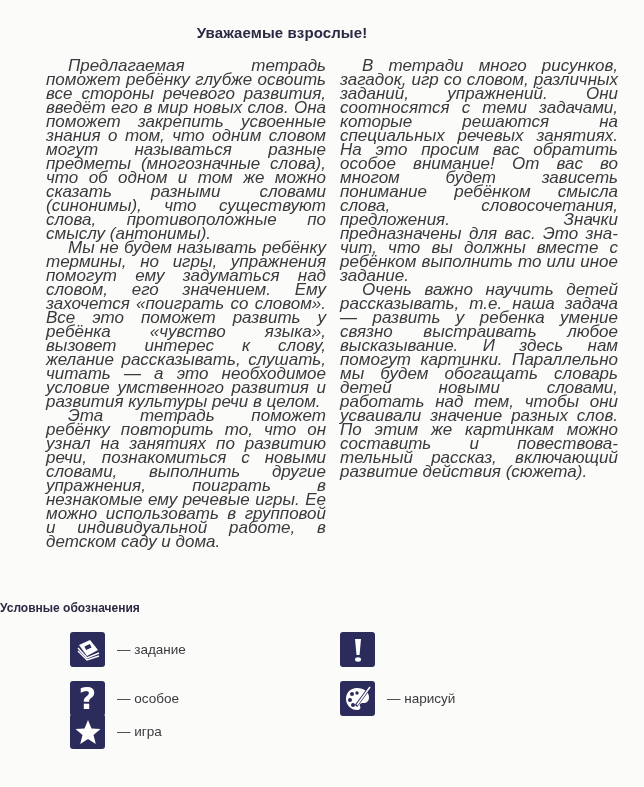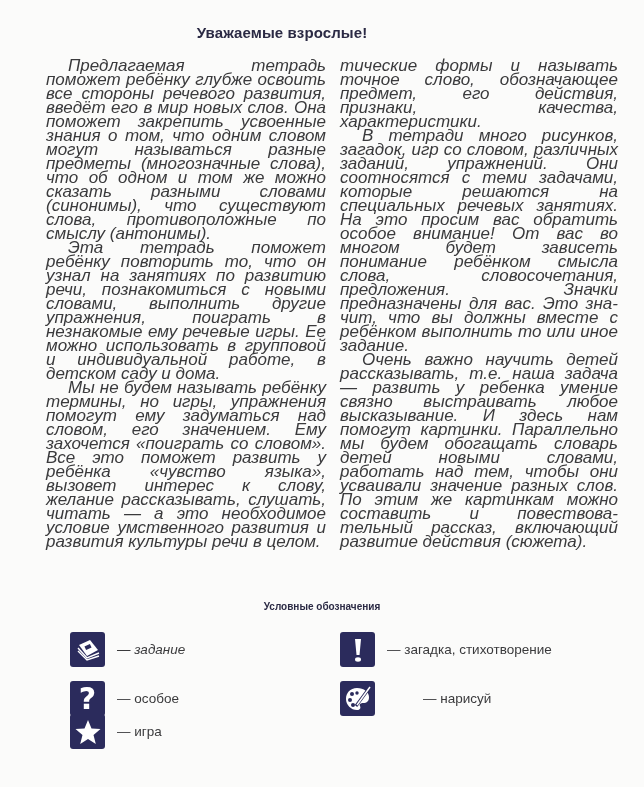--- a/index.html
+++ b/index.html
@@ -16,51 +16,50 @@
     position: absolute; top: 59px; width: 280px;
     font-size: 17px; line-height: 14px; text-align: justify;
     hyphens: manual;
     font-style: italic;
   }
   .col.left { left: 46px; }
   .col.right { left: 340px; width: 278px; }
   .col p { margin: 0; text-indent: 0; }
   .col p.ind { text-indent: 22px; }
   .legend-title {
-    position: absolute; top: 601px; left: 0; width: 644px; text-align: center;
-    font-weight: bold; font-size: 10px; color: #2b2a44;
+    position: absolute; top: 601px; left: 0; width: 644px; 
+    font-weight: bold; font-size: 12px; color: #2b2a44;
   }
   .legend-item { position: absolute; display: flex; align-items: center; }
   .icon {
     width: 35px; height: 35px; background: #2b2b5c; border-radius: 3px;
     display: flex; align-items: center; justify-content: center;
     color: #fff;
   }
   .legend-label { font-size: 13.5px; color: #3a3a3c; margin-left: 12px; }
 </style>
 </head>
 <body>
 
 <div class="title">Уважаемые взрослые!</div>
 
 <div class="col left">
   <p class="ind">Предлагаемая тетрадь поможет ребён­ку глубже освоить все стороны речевого развития, введёт его в мир новых слов. Она поможет закрепить усвоенные знания о том, что одним словом могут называться разные предметы (многозначные слова), что об одном и том же можно сказать раз­ными словами (синонимы), что существу­ют слова, противоположные по смыслу (антонимы).</p>
+  <p class="ind">Мы не будем называть ребёнку тер­мины, но игры, упражнения помогут ему задуматься над словом, его значением. Ему захочется «поиграть со словом». Все это поможет развить у ребёнка «чувство языка», вызовет интерес к слову, желание рассказывать, слушать, читать — а это не­обходимое условие умственного развития и развития культуры речи в целом.</p>
   <p class="ind">Эта тетрадь поможет ребёнку повторить то, что он узнал на занятиях по развитию речи, познакомиться с новыми словами, выполнить другие упражнения, поиграть в незнакомые ему речевые игры. Ее можно ис­пользовать в групповой и индивидуальной работе, в детском саду и дома.</p>
-  <p class="ind">Мы не будем называть ребёнку тер­мины, но игры, упражнения помогут ему задуматься над словом, его значением. Ему захочется «поиграть со словом». Все это поможет развить у ребёнка «чувство языка», вызовет интерес к слову, желание рассказывать, слушать, читать — а это не­обходимое условие умственного развития и развития культуры речи в целом.</p>
 </div>
 
 <div class="col right">
-  <p>тические формы и называть точное слово, обозначающее предмет, его действия, признаки, качества, характеристики.</p>
   <p class="ind">В тетради много рисунков, загадок, игр со словом, различных заданий, упражне­ний. Они соотносятся с теми задачами, которые решаются на специальных рече­вых занятиях. На это просим вас обратить особое внимание! От вас во многом будет зависеть понимание ребёнком смысла слова, словосочетания, предложения. Значки предназначены для вас. Это зна­чит, что вы должны вместе с ребёнком выполнить то или иное задание.</p>
   <p class="ind">Очень важно научить детей рас­сказывать, т.е. наша задача — развить у ребенка умение связно выстраивать лю­бое высказывание. И здесь нам помогут картинки. Параллельно мы будем обо­гащать словарь детей новыми словами, работать над тем, чтобы они усваивали значение разных слов. По этим же кар­тинкам можно составить и повествова­тельный рассказ, включающий развитие действия (сюжета).</p>
 </div>
 
 <div class="legend-title">Условные обозначения</div>
 
-<div class="legend-item" style="left:70px; top:632px;font-style:italic;">
+<div class="legend-item" style="left:70px; top:632px;">
   <div class="icon">
     <svg width="28" height="28" viewBox="0 0 28 28">
       <path d="M5 9 L16 4 L24 14 L13 20 Z" fill="#fff"></path>
       <path d="M4 12 L13 22 L25 17" fill="none" stroke="#fff" stroke-width="1.4"></path>
       <path d="M4 15 L13 24 L25 20" fill="none" stroke="#fff" stroke-width="1.4"></path>
       <rect x="11" y="9" width="6" height="4" transform="rotate(-25 14 11)" fill="#2b2b5c"></rect>
     </svg>
   </div>
   <span class="legend-label">— задание</span>
 </div>
@@ -79,24 +78,23 @@
   <span class="legend-label">— игра</span>
 </div>
 
 <div class="legend-item" style="left:340px; top:632px;">
   <div class="icon">
     <svg width="28" height="28" viewBox="0 0 28 28">
       <path d="M11 3 L17 3 L15.5 19 L12.5 19 Z" fill="#fff"></path>
       <ellipse cx="14" cy="23.5" rx="3" ry="2.2" fill="#fff"></ellipse>
     </svg>
   </div>
-  <span class="legend-label">— загадка, стихотворение</span>
 </div>
 
-<div class="legend-item" style="left:340px; top:681px;gap:36px;">
+<div class="legend-item" style="left:340px; top:681px;">
   <div class="icon">
     <svg width="28" height="28" viewBox="0 0 28 28">
       <path d="M13 3 C6 3 2 8 2 14 C2 20 7 25 13 25 C16 25 17 23 16 21 C15 19 17 18 19 18 C23 18 25 16 25 12 C25 7 20 3 13 3 Z" fill="#fff"></path>
       <circle cx="8" cy="9" r="2" fill="#2b2b5c"></circle>
       <circle cx="6" cy="15" r="2" fill="#2b2b5c"></circle>
       <circle cx="9" cy="20" r="2" fill="#2b2b5c"></circle>
       <circle cx="13" cy="8" r="1.7" fill="#2b2b5c"></circle>
       <path d="M26 2 L12 21" stroke="#2b2b5c" stroke-width="3"></path>
       <path d="M26 2 L13 20" stroke="#fff" stroke-width="1.5"></path>
     </svg>

